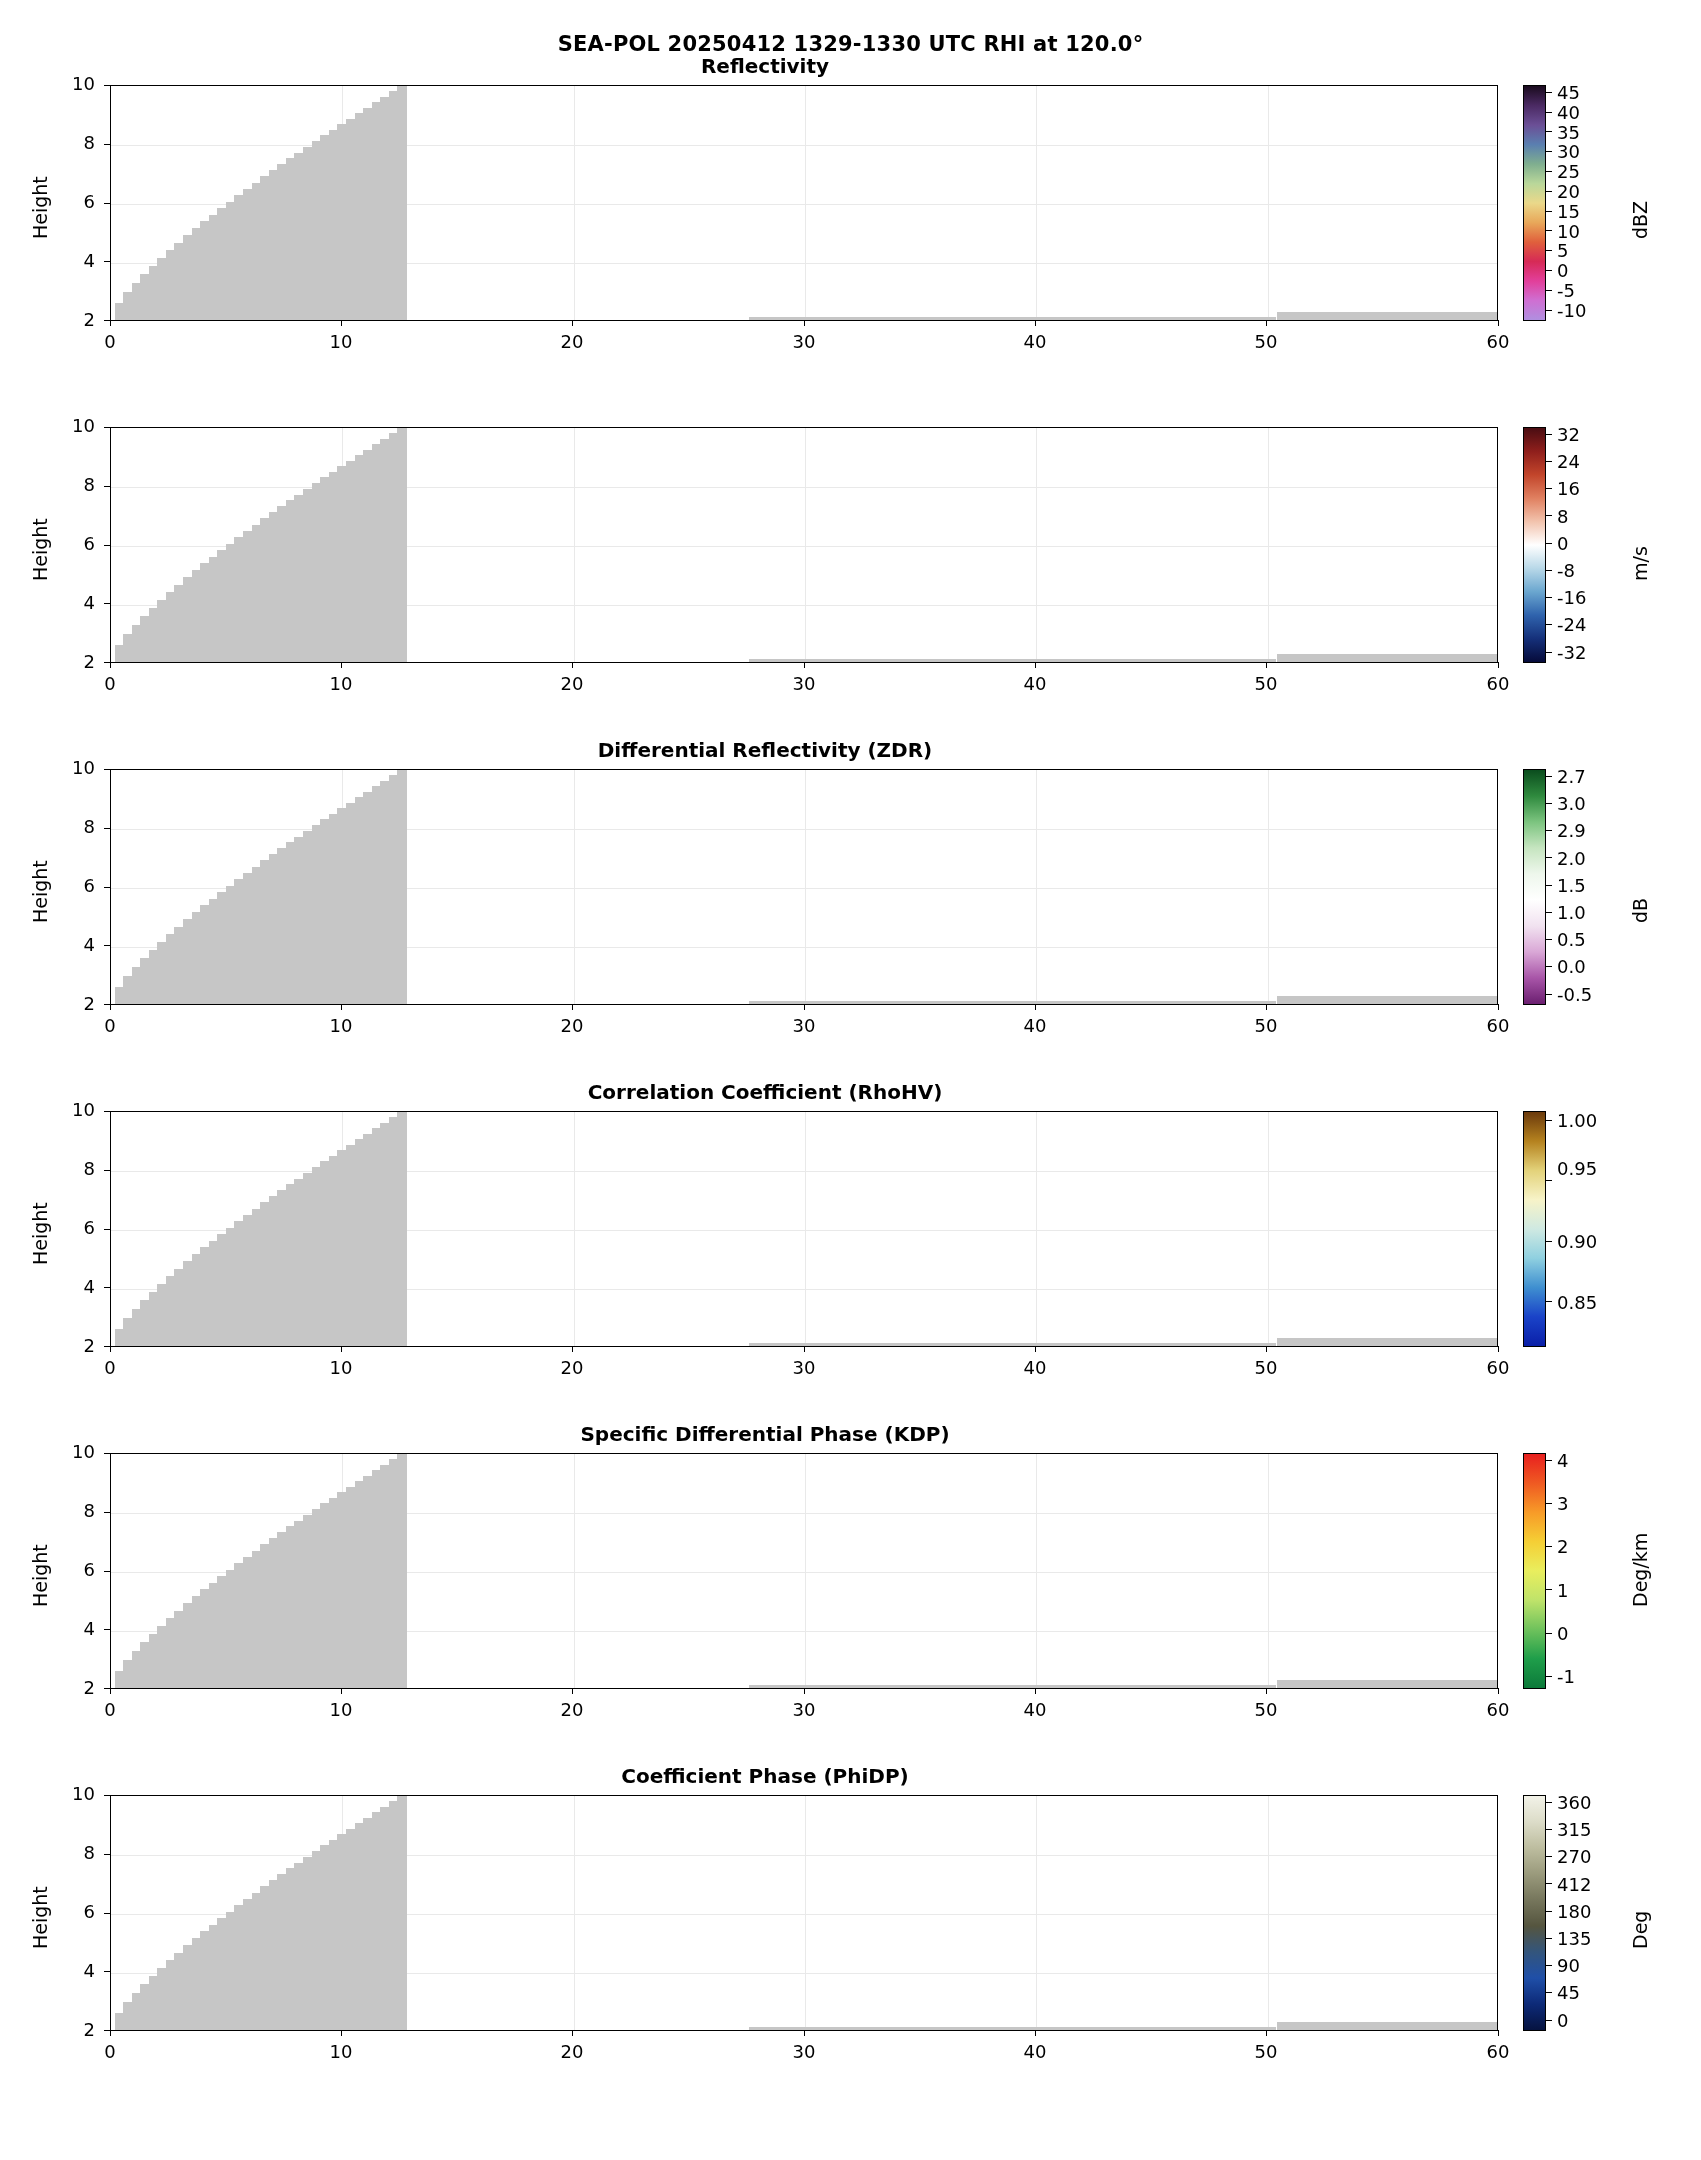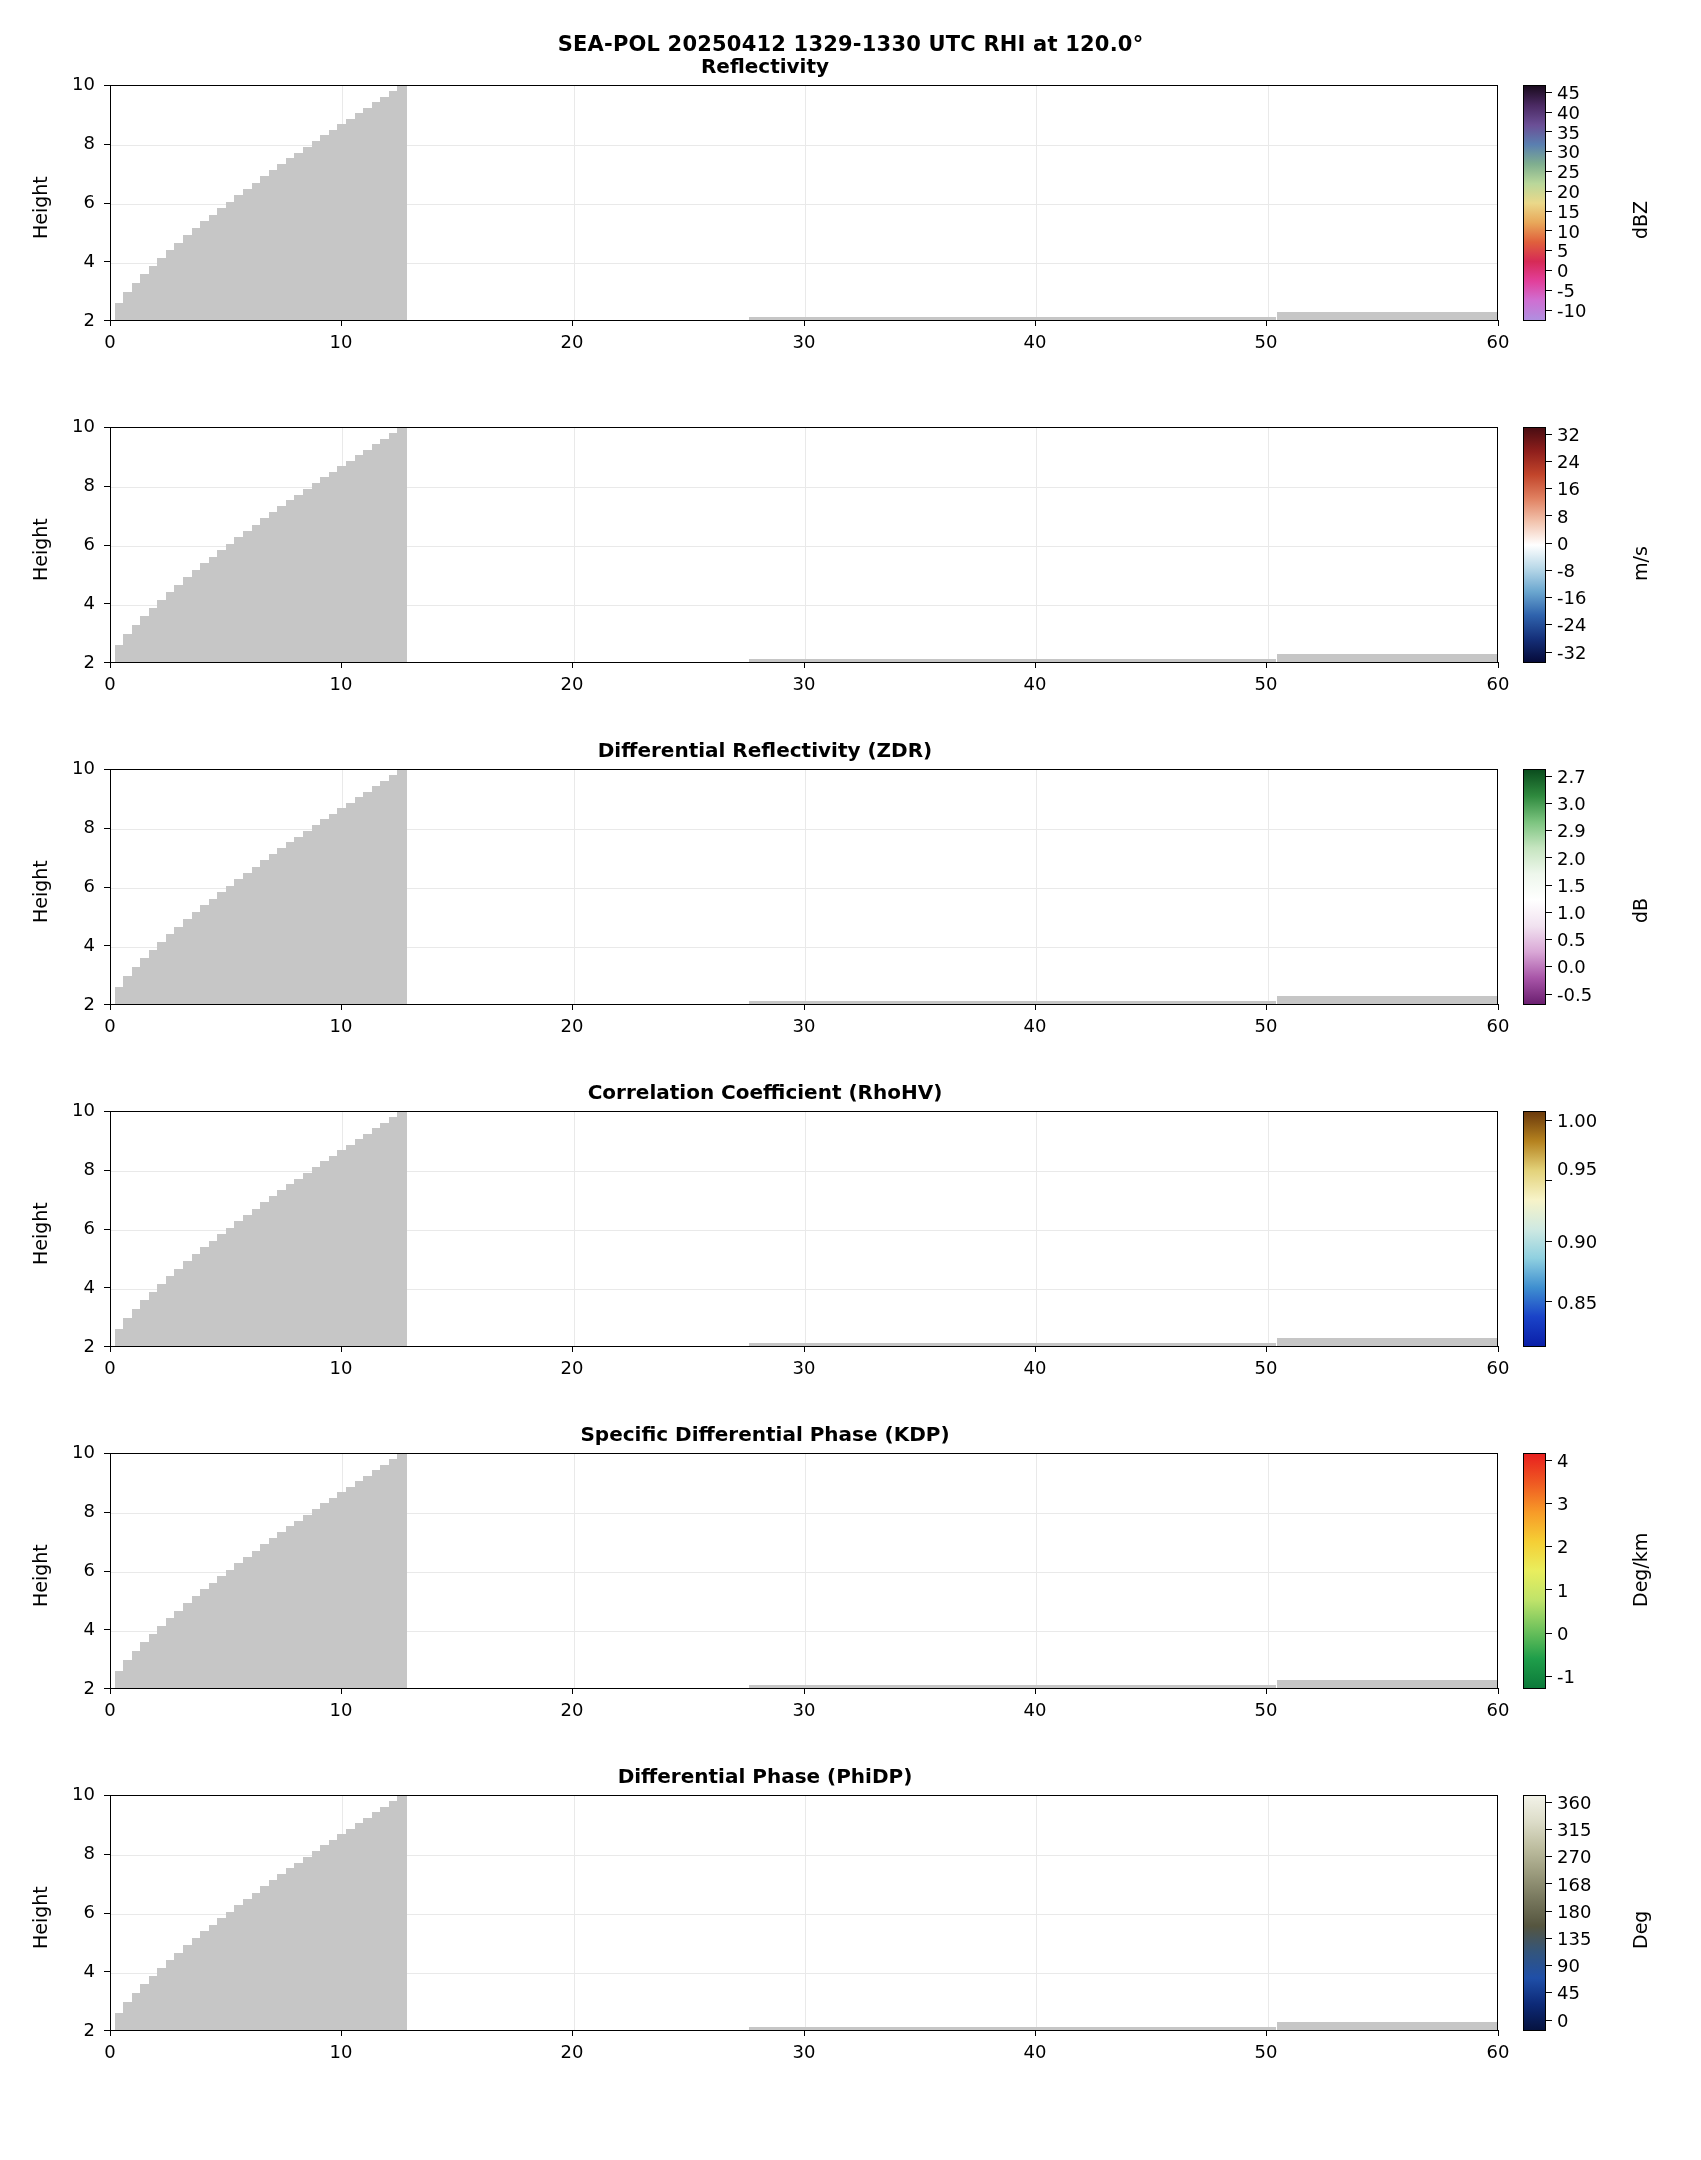--- a/index.html
+++ b/index.html
@@ -624,21 +624,21 @@
         <div class="cbar-label" style="left: 1557px; top: 114px;">2</div>
         <div class="cbar-tick" style="left: 1546px; top: 167px;"></div>
         <div class="cbar-label" style="left: 1557px; top: 158px;">1</div>
         <div class="cbar-tick" style="left: 1546px; top: 211px;"></div>
         <div class="cbar-label" style="left: 1557px; top: 201px;">0</div>
         <div class="cbar-tick" style="left: 1546px; top: 254px;"></div>
         <div class="cbar-label" style="left: 1557px; top: 244px;">-1</div>
         <div class="cbar-unit" style="left: 1629px; top: 185px;">Deg/km</div>
       </div>
       <div class="panel" style="top: 1764px; height: 329px;">
-        <div class="panel-title">Differential Phase (PhiDP)</div>
+        <div class="panel-title">Coefficient Phase (PhiDP)</div>
         <div class="plot-area">
           <div class="grid-v" style="left: 231px;"></div>
           <div class="grid-v" style="left: 463px;"></div>
           <div class="grid-v" style="left: 694px;"></div>
           <div class="grid-v" style="left: 925px;"></div>
           <div class="grid-v" style="left: 1157px;"></div>
           <div class="grid-h" style="top: 177px;"></div>
           <div class="grid-h" style="top: 118px;"></div>
           <div class="grid-h" style="top: 59px;"></div>
           <div class="wedge">
@@ -706,21 +706,21 @@
         <div class="xtick-label" style="left: 1462px; top: 279px;">60</div>
         <div class="ylabel" style="left: 29px; top: 185px;">Height</div>
         <div class="cbar" style="background: linear-gradient(rgb(242, 242, 232), rgb(220, 220, 200), rgb(189, 189, 159), rgb(154, 154, 124), rgb(118, 118, 92), rgb(85, 85, 63), rgb(51, 85, 124), rgb(31, 79, 168), rgb(13, 42, 120), rgb(6, 19, 64));"></div>
         <div class="cbar-tick" style="left: 1546px; top: 38px;"></div>
         <div class="cbar-label" style="left: 1557px; top: 28px;">360</div>
         <div class="cbar-tick" style="left: 1546px; top: 65px;"></div>
         <div class="cbar-label" style="left: 1557px; top: 55px;">315</div>
         <div class="cbar-tick" style="left: 1546px; top: 92px;"></div>
         <div class="cbar-label" style="left: 1557px; top: 82px;">270</div>
         <div class="cbar-tick" style="left: 1546px; top: 119px;"></div>
-        <div class="cbar-label" style="left: 1557px; top: 110px;">168</div>
+        <div class="cbar-label" style="left: 1557px; top: 110px;">412</div>
         <div class="cbar-tick" style="left: 1546px; top: 147px;"></div>
         <div class="cbar-label" style="left: 1557px; top: 137px;">180</div>
         <div class="cbar-tick" style="left: 1546px; top: 174px;"></div>
         <div class="cbar-label" style="left: 1557px; top: 164px;">135</div>
         <div class="cbar-tick" style="left: 1546px; top: 201px;"></div>
         <div class="cbar-label" style="left: 1557px; top: 191px;">90</div>
         <div class="cbar-tick" style="left: 1546px; top: 228px;"></div>
         <div class="cbar-label" style="left: 1557px; top: 218px;">45</div>
         <div class="cbar-tick" style="left: 1546px; top: 256px;"></div>
         <div class="cbar-label" style="left: 1557px; top: 246px;">0</div>

